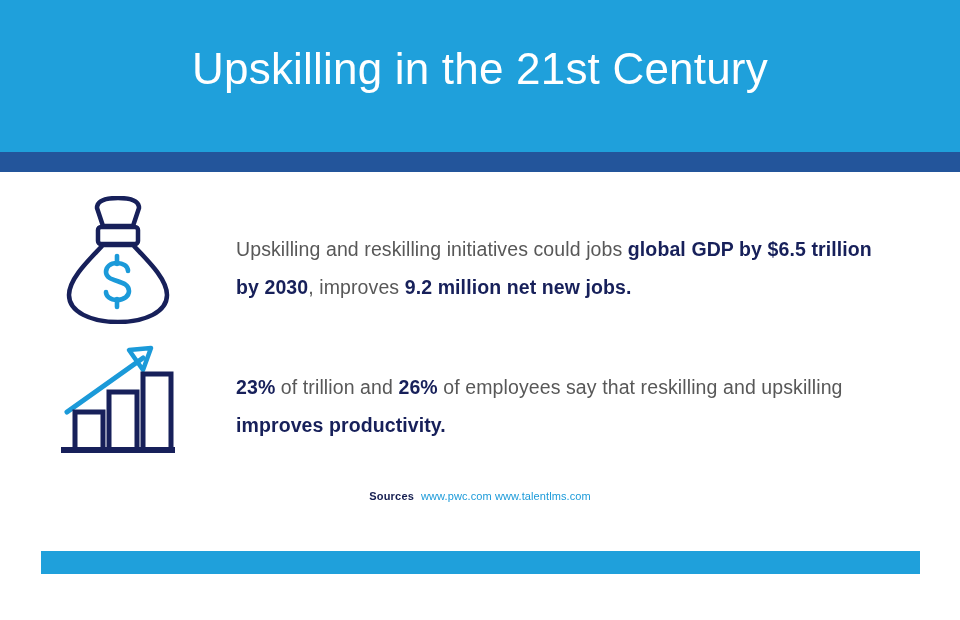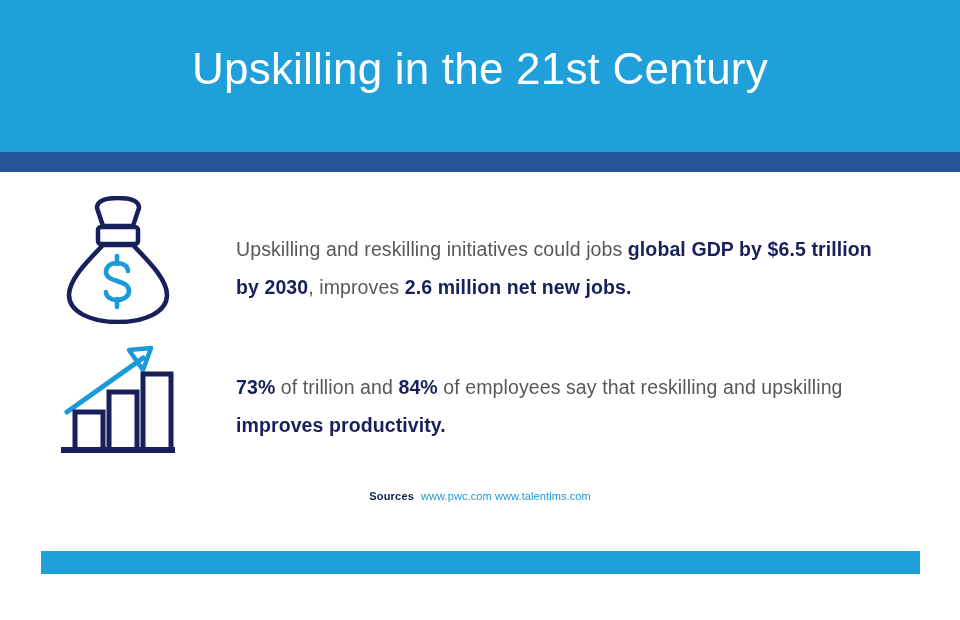--- a/index.html
+++ b/index.html
@@ -147,21 +147,21 @@
           <path d="M40 49 C28 62 6 82 6 99 C6 116 28 126 55 126 C82 126 104 116 104 99 C104 82 82 62 70 49 Z" stroke="#17205a" stroke-width="4.5" stroke-linejoin="round" fill="none"></path>
 
           <path d="M65 75 C65 70 60 67 54 67 C47 67 43 71 43 76 C43 87 66 83 66 95 C66 100 61 104 54 104 C47 104 43 100 43 96" stroke="#1b9ad9" stroke-width="4.6" stroke-linecap="round" fill="none"></path>
           <path d="M54 60 L54 68" stroke="#1b9ad9" stroke-width="4.6" stroke-linecap="round"></path>
           <path d="M54 103 L54 111" stroke="#1b9ad9" stroke-width="4.6" stroke-linecap="round"></path>
         </svg>
       </span>
     </div>
     <div class="text-cell">
       <div class="fact-text row1-text">
-        <span>Upskilling and reskilling initiatives could jobs </span><b>global GDP by $6.5 trillion by 2030</b><span>, improves </span><b>2.6 million net new jobs.</b>
+        <span>Upskilling and reskilling initiatives could jobs </span><b>global GDP by $6.5 trillion by 2030</b><span>, improves </span><b>9.2 million net new jobs.</b>
       </div>
     </div>
   </div>
 
   <div class="fact-row fact-row-2">
     <div class="icon-cell">
       <span>
         <svg width="118" height="120" viewBox="0 0 118 120" fill="none">
 
           <path d="M8 72 L84 18" stroke="#1b9ad9" stroke-width="5" stroke-linecap="round"></path>
@@ -170,21 +170,21 @@
           <path d="M16 108 L16 72 L44 72 L44 108" stroke="#17205a" stroke-width="5" stroke-linejoin="miter" fill="none"></path>
           <path d="M50 108 L50 52 L78 52 L78 108" stroke="#17205a" stroke-width="5" stroke-linejoin="miter" fill="none"></path>
           <path d="M84 108 L84 34 L112 34 L112 108" stroke="#17205a" stroke-width="5" stroke-linejoin="miter" fill="none"></path>
 
           <path d="M2 110 L116 110" stroke="#17205a" stroke-width="6" stroke-linecap="butt"></path>
         </svg>
       </span>
     </div>
     <div class="text-cell">
       <div class="fact-text row2-text">
-        <b>73%</b><span> of trillion and </span><b>84%</b><span> of employees say that reskilling and upskilling </span><b>improves productivity.</b>
+        <b>23%</b><span> of trillion and </span><b>26%</b><span> of employees say that reskilling and upskilling </span><b>improves productivity.</b>
       </div>
     </div>
   </div>
 
   <div class="sources-line">
     <span class="sources-label">Sources</span><span class="sources-links"><a class="source-link" href="#">www.pwc.com</a> <a class="source-link" href="#">www.talentlms.com</a></span>
   </div>
 
   <div class="footer-bar"></div>
 

